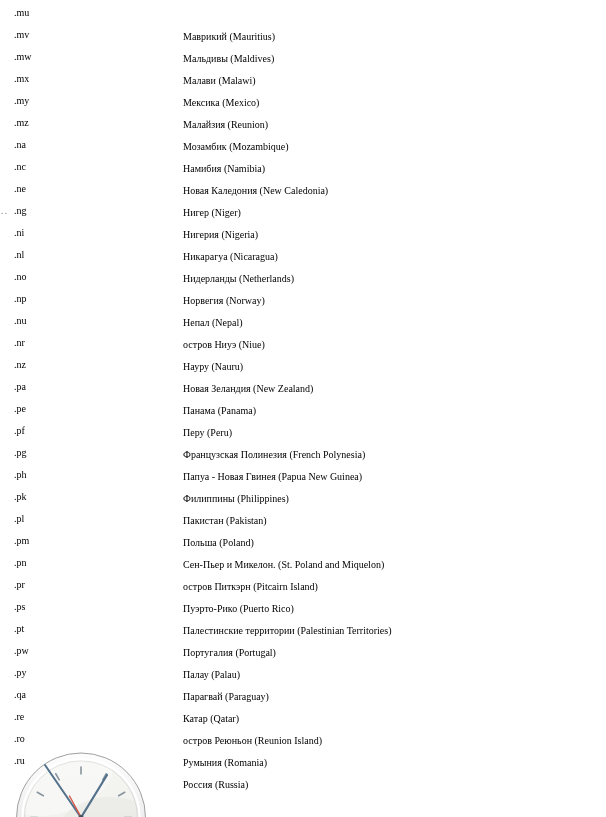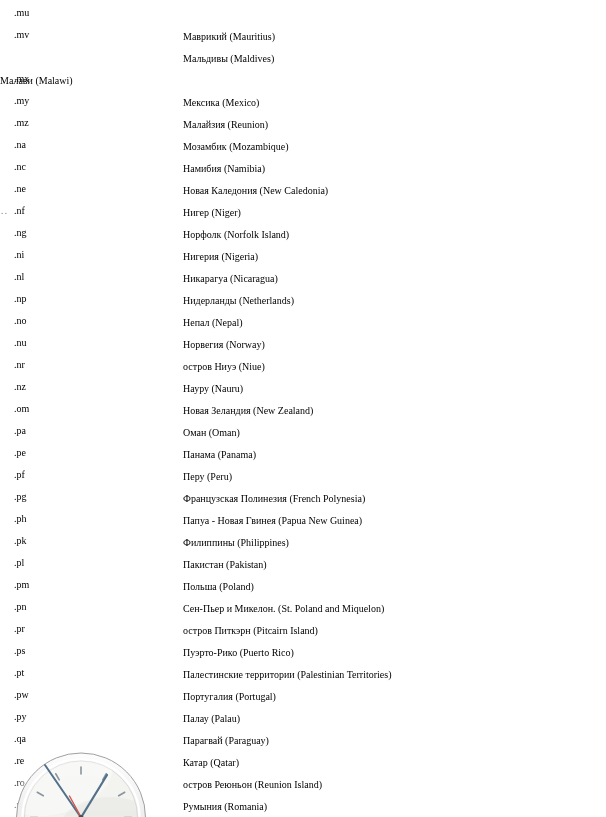--- a/index.html
+++ b/index.html
@@ -66,20 +66,21 @@
         <span class="code">.mu</span>
         <span class="cname">Маврикий (Mauritius)</span>
       </div>
 
       <div class="row">
         <span class="code">.mv</span>
         <span class="cname">Мальдивы (Maldives)</span>
       </div>
 
       <div class="row">
+        <span class="code">.mw</span>
         <span class="cname">Малави (Malawi)</span>
       </div>
 
       <div class="row">
         <span class="code">.mx</span>
         <span class="cname">Мексика (Mexico)</span>
       </div>
 
       <div class="row">
         <span class="code">.my</span>
@@ -99,69 +100,61 @@
       <div class="row">
         <span class="code">.nc</span>
         <span class="cname">Новая Каледония (New Caledonia)</span>
       </div>
 
       <div class="row">
         <span class="code">.ne</span>
         <span class="cname">Нигер (Niger)</span>
       </div>
 
-      <div class="row">
-        <span class="code">.nf</span>
-        <span class="cname">Норфолк (Norfolk Island)</span>
-      </div>
 
       <div class="row">
         <span class="code">.ng</span>
         <span class="cname">Нигерия (Nigeria)</span>
       </div>
 
       <div class="row">
         <span class="code">.ni</span>
         <span class="cname">Никарагуа (Nicaragua)</span>
       </div>
 
       <div class="row">
         <span class="code">.nl</span>
         <span class="cname">Нидерланды (Netherlands)</span>
       </div>
 
       <div class="row">
+        <span class="code">.no</span>
+        <span class="cname">Норвегия (Norway)</span>
+      </div>
+
+      <div class="row">
         <span class="code">.np</span>
         <span class="cname">Непал (Nepal)</span>
       </div>
 
       <div class="row">
-        <span class="code">.no</span>
-        <span class="cname">Норвегия (Norway)</span>
-      </div>
-
-      <div class="row">
         <span class="code">.nu</span>
         <span class="cname">остров Ниуэ (Niue)</span>
       </div>
 
       <div class="row">
         <span class="code">.nr</span>
         <span class="cname">Науру (Nauru)</span>
       </div>
 
       <div class="row">
         <span class="code">.nz</span>
         <span class="cname">Новая Зеландия (New Zealand)</span>
       </div>
 
-      <div class="row">
-        <span class="code">.om</span>
-        <span class="cname">Оман (Oman)</span>
-      </div>
 
       <div class="row">
         <span class="code">.pa</span>
         <span class="cname">Панама (Panama)</span>
       </div>
 
       <div class="row">
         <span class="code">.pe</span>
         <span class="cname">Перу (Peru)</span>
       </div>

